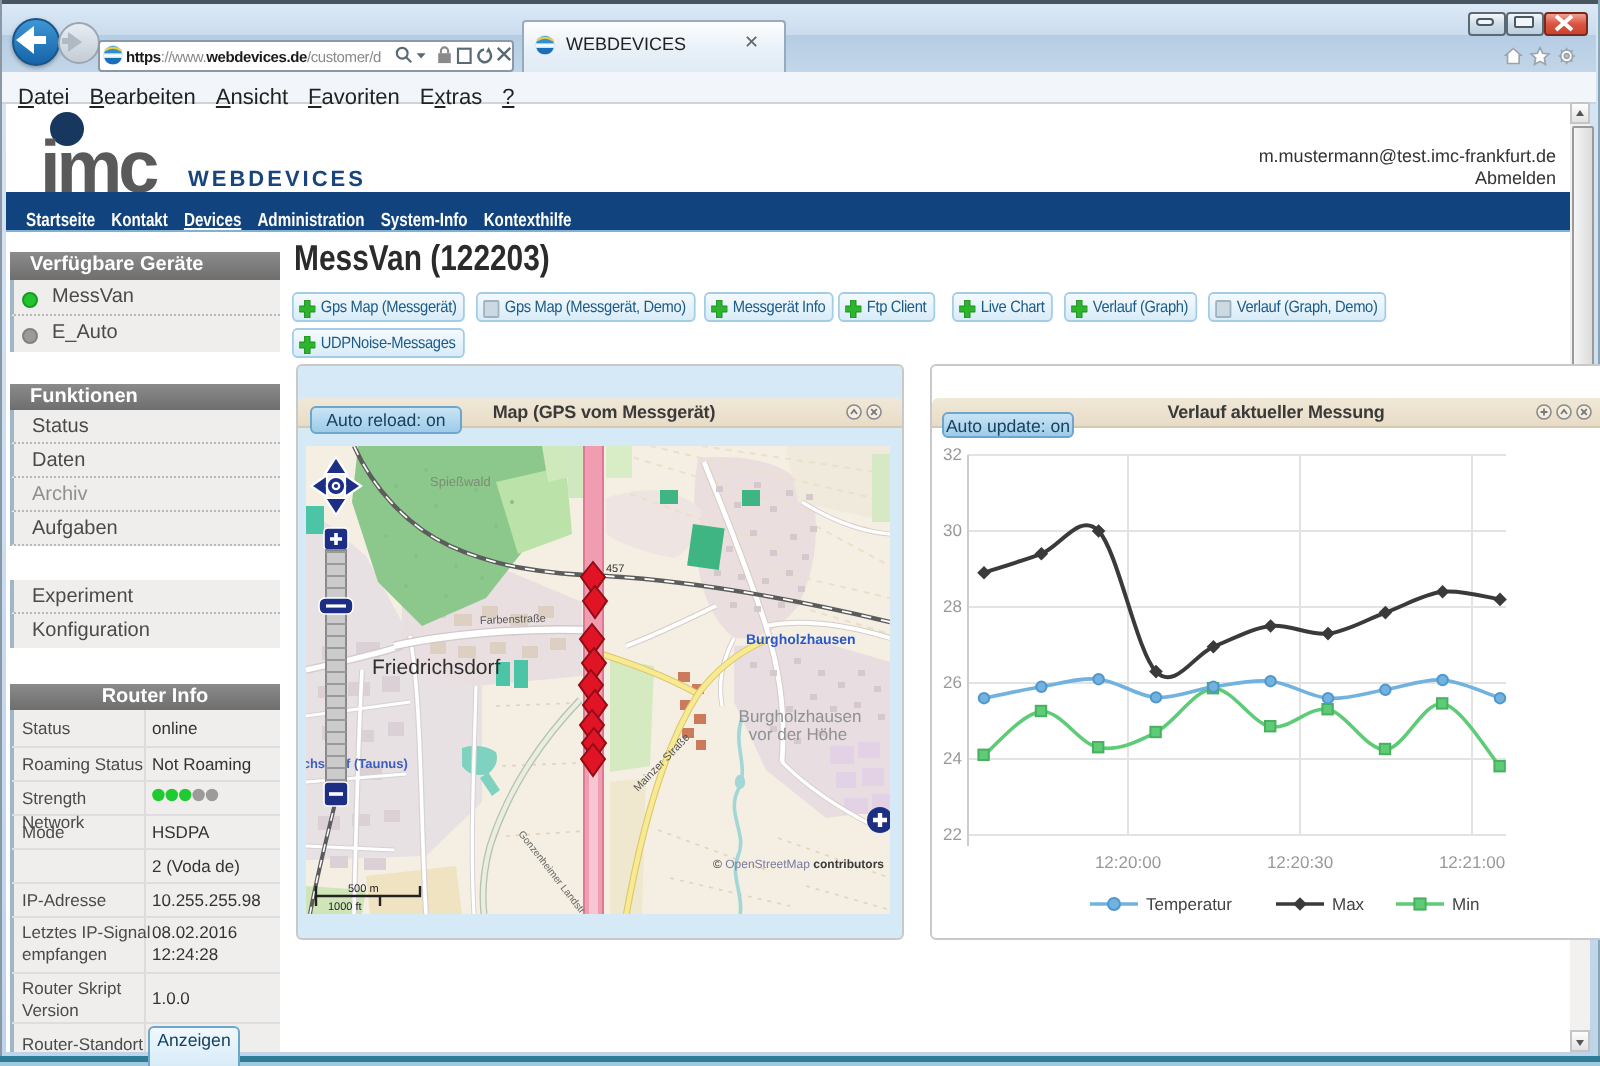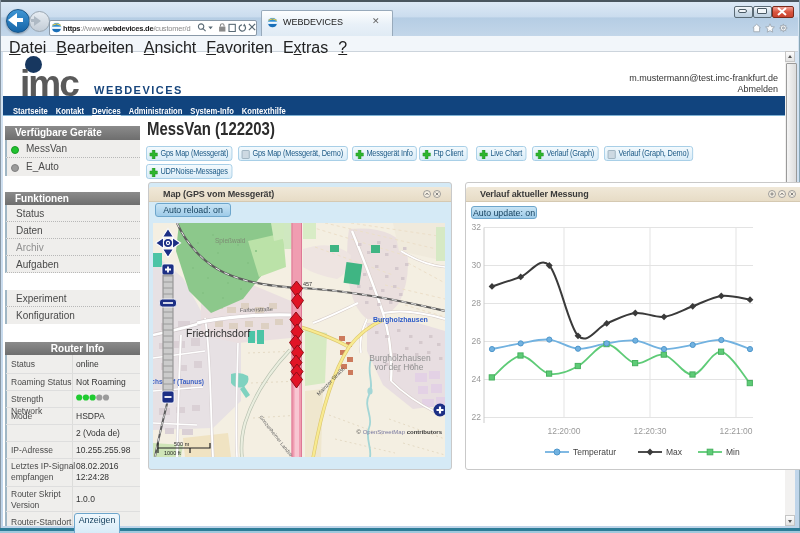--- a/index.html
+++ b/index.html
@@ -28,21 +28,21 @@
 #tab{left:261px;top:10px;width:130px;height:26px;background:linear-gradient(#fdfefe,#e9f1f8 50%,#dfeaf4);border:1px solid #98aabb;border-bottom:none;border-radius:2px 2px 0 0;}
 #tabtext{left:283px;top:17px;font-size:9px;color:#222;}
 #tabx{left:372px;top:16px;font-size:9px;color:#666;}
 
 .winbtn{top:6px;height:10px;border:1px solid #5a6a75;border-radius:2px;background:linear-gradient(#f4f8fb,#cfdde9 50%,#bccfdf);}
 #btnmin{left:734px;width:17px;}
 #btnmax{left:753px;width:17px;}
 #btnclose{left:772px;width:20px;background:linear-gradient(#f0a095,#d9553f 50%,#c94430);border-color:#7a2a1a;}
 
 #menubar{left:1px;top:36px;width:797px;height:15px;background:#f2f6fa;border-bottom:1px solid #ccd4dc;}
-#menubar span{font-size:16px;color:#222;margin-right:10px;margin-top:28px;}
+#menubar span{font-size:11px;color:#222;margin-right:10px;margin-top:28px;}
 #menubar u{text-decoration:underline;}
 
 #page{left:3px;top:51px;width:782px;height:475px;background:#fff;overflow:hidden;}
 
 #sbar{left:785px;top:51px;width:10px;height:475px;background:#f2f1f0;}
 #sbup{left:785px;top:51px;width:10px;height:11px;background:linear-gradient(#fdfdfd,#e2e2e2);border:1px solid #c5c5c5;box-sizing:border-box;}
 #sbdn{left:785px;top:515px;width:10px;height:11px;background:linear-gradient(#fdfdfd,#e2e2e2);border:1px solid #c5c5c5;box-sizing:border-box;}
 #sbthumb{left:785.5px;top:63px;width:9px;height:140px;background:linear-gradient(90deg,#f5f5f5,#dcdcdc);border:1px solid #9a9a9a;border-radius:1px;}
 .arr{width:0;height:0;position:absolute;}
 
@@ -62,21 +62,21 @@
 .dotted{border-bottom:1px dotted #b8b8b8;}
 
 .rt{font-size:8.5px;color:#4a4a4a;}
 
 #heading{left:147px;top:119px;font-size:18px;font-weight:bold;color:#2b2b2b;transform:scaleX(0.83);transform-origin:0 0;white-space:nowrap;}
 .btn{position:absolute;height:15px;transform:scaleX(0.9);transform-origin:0 50%;background:linear-gradient(#f4fafd,#d9ecf8);border:1px solid #a3cce6;border-radius:3px;box-sizing:border-box;font-size:8.2px;letter-spacing:-0.2px;color:#1d5a86;line-height:13px;padding-left:15px;padding-right:4px;white-space:nowrap;}
 .btn .ic{position:absolute;left:3px;top:2.5px;width:9px;height:9px;}
 .bluebtn{position:absolute;background:linear-gradient(#c8e4f5,#9ecbe8);border:1px solid #6da6cc;border-radius:3px;box-sizing:border-box;font-size:8.8px;color:#16425f;text-align:center;}
 
 .panel{position:absolute;border:1px solid #c9c9c9;border-radius:3px;box-sizing:border-box;}
-.phead{position:absolute;left:0;top:4px;right:0;height:14px;background:linear-gradient(#f0e8d8,#e7dcc6);border-bottom:1px solid #d5c9b2;border-radius:3px 3px 0 0;font-size:9px;letter-spacing:-0.1px;font-weight:bold;color:#3a3a3a;line-height:14px;padding-left:14px;}
+.phead{position:absolute;left:0;top:16px;right:0;height:14px;background:linear-gradient(#f0e8d8,#e7dcc6);border-bottom:1px solid #d5c9b2;border-radius:3px 3px 0 0;font-size:9px;letter-spacing:-0.1px;font-weight:bold;color:#3a3a3a;line-height:14px;padding-left:4px;text-align:center;}
 </style>
 </head>
 <body>
 <div id="win">
 <div class="abs" id="topedge"></div>
     <div class="abs" id="leftedge"></div>
     <div class="abs" id="rightedge"></div>
     <div class="abs" id="botedge1"></div>
     <div class="abs" id="botedge2"></div>
 <div class="abs" id="toolbar"></div>

